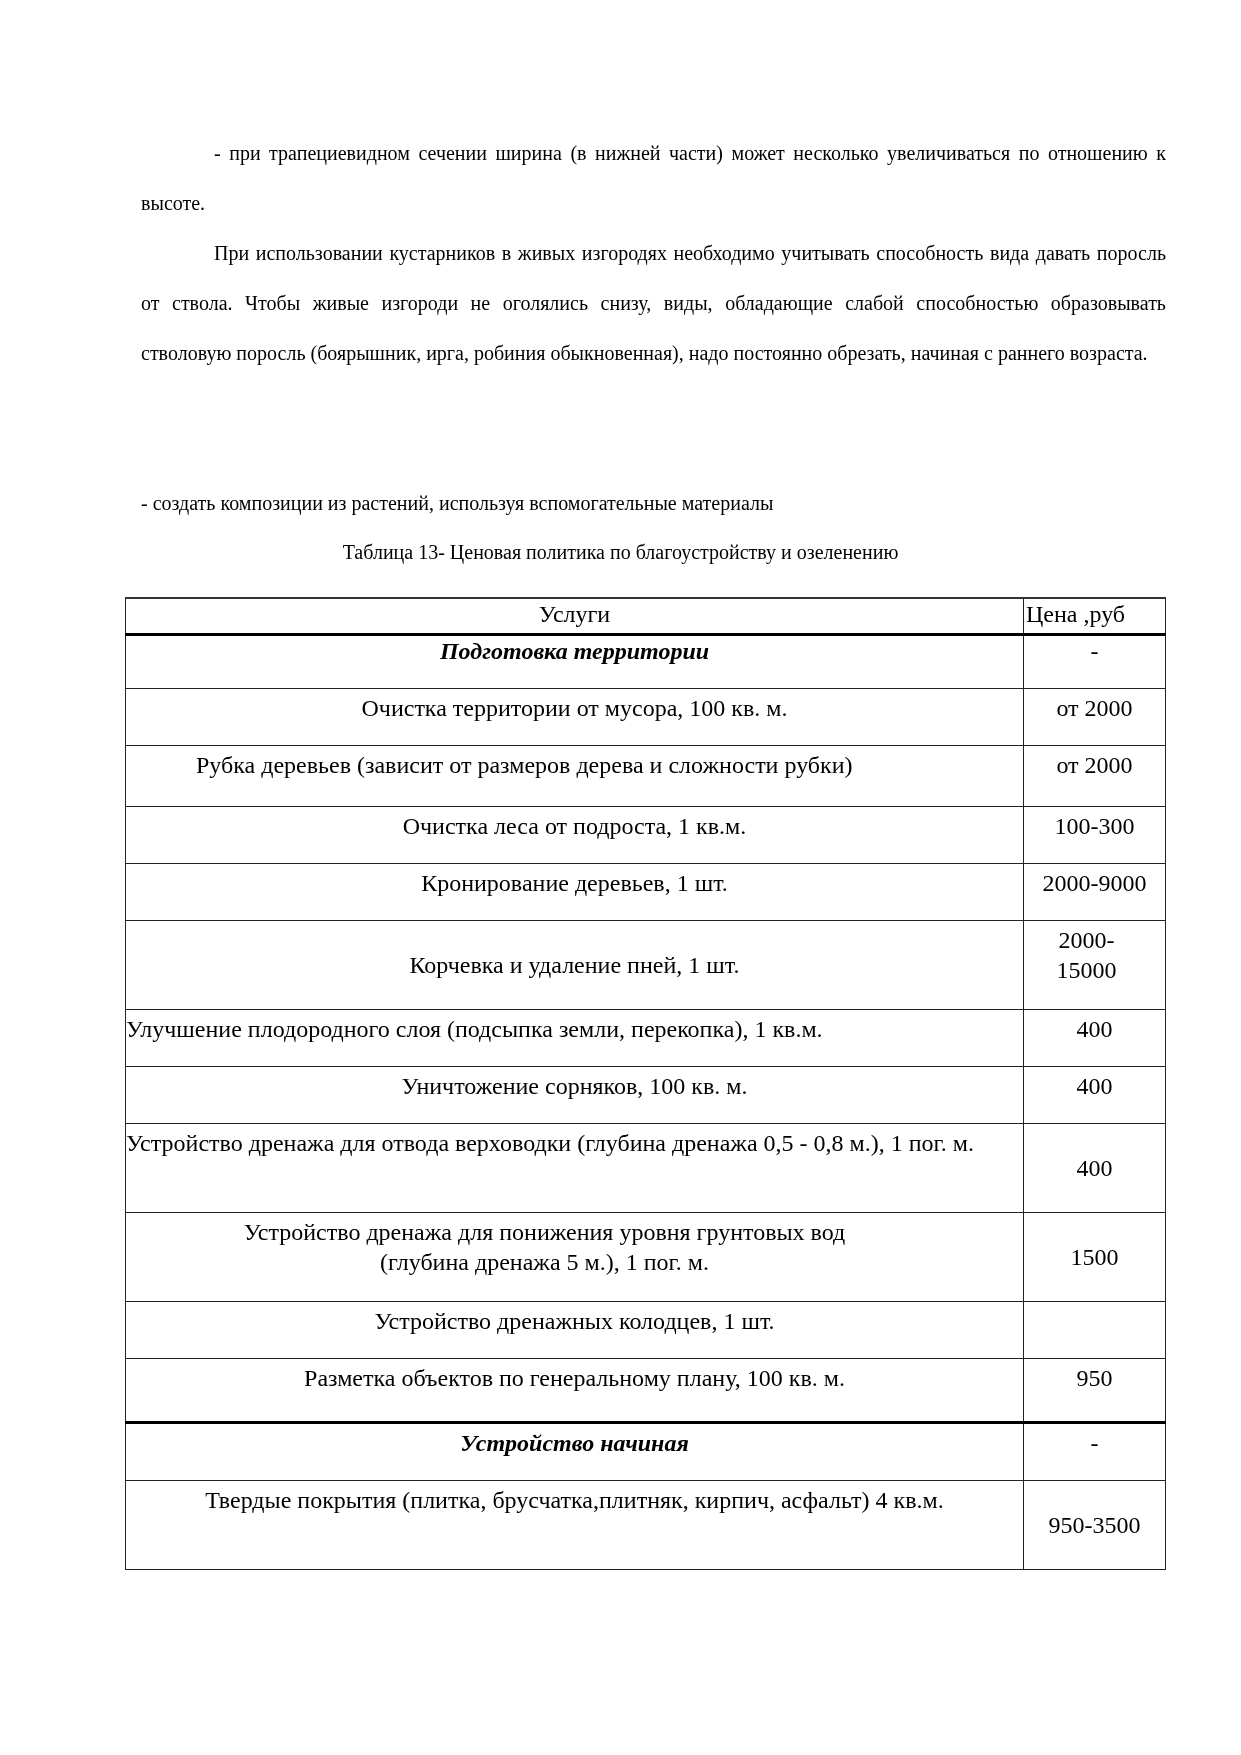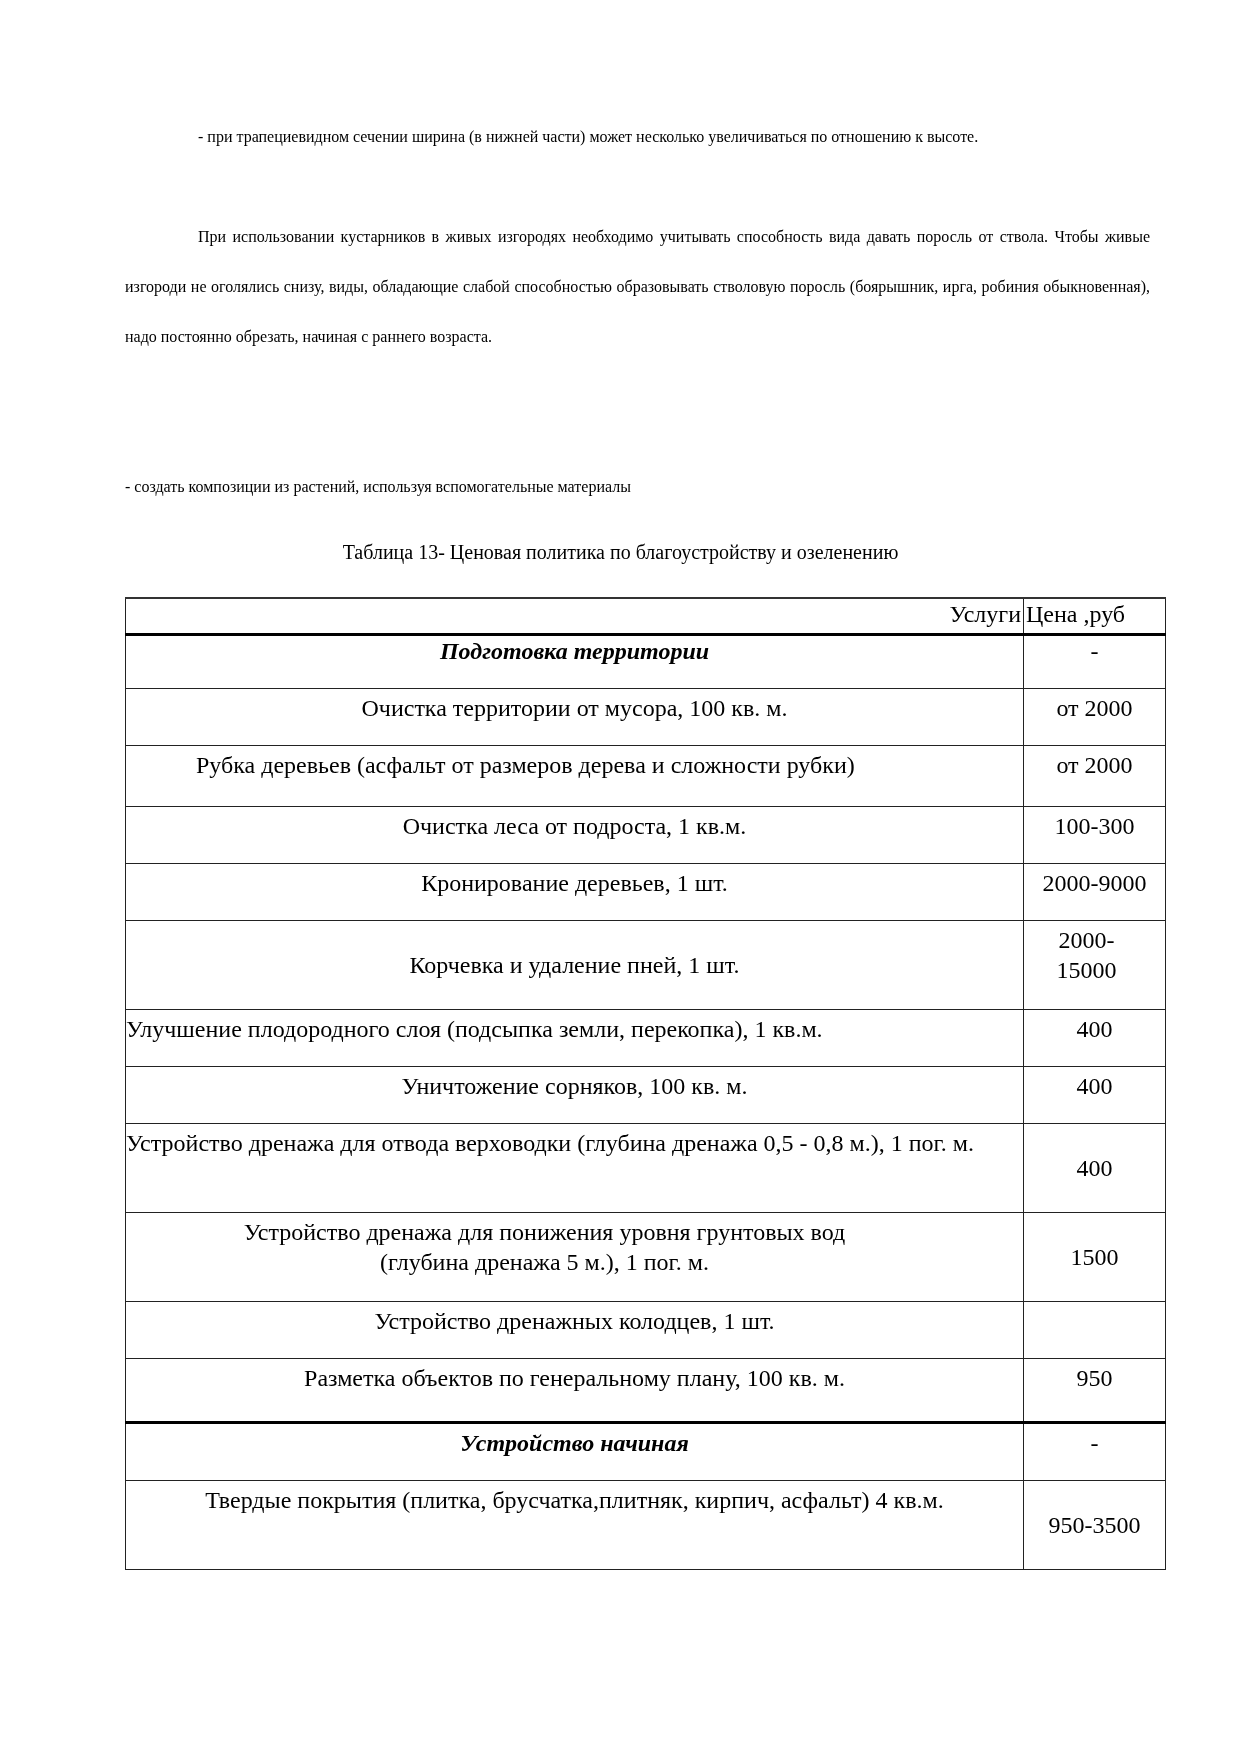--- a/index.html
+++ b/index.html
@@ -3,42 +3,42 @@
 <meta charset="utf-8">
 <style>
   html, body { margin: 0; padding: 0; background: #ffffff; }
   body {
     width: 1241px; height: 1755px; position: relative; overflow: hidden;
     font-family: "Liberation Serif", "DejaVu Serif", serif; color: #000;
   }
   .page { position: absolute; left: 0; top: 0; width: 1241px; height: 1755px; }
   .para {
     position: absolute; left: 125px; width: 1025px;
-    font-size: 16px; line-height: 50px; text-align: justify;
-    text-align-last: left; margin: 0;
+    font-size: 20px; line-height: 50px; text-align: justify;
+    text-align-last: left; margin: 16px;
   }
   .indent { text-indent: 73px; }
   #p1 { top: 112px; }
   #p2 { top: 212px; }
   #p3 { top: 462px; }
   .caption {
     position: absolute; left: 0; width: 1241px; top: 537px;
     text-align: center; font-size: 20px; line-height: 30px;
   }
   table.price {
     position: absolute; left: 125px; top: 597px; width: 1040px;
     border-collapse: collapse; table-layout: fixed;
     font-size: 24px; line-height: 30px;
   }
   table.price col.c1 { width: 898px; }
   table.price col.c2 { width: 142px; }
   table.price td, table.price th {
     border: 1.5px solid #222; padding: 0 2px; vertical-align: top; font-weight: normal;
   }
-  table.price tr.head th { height: 34px; border-bottom: 3px solid #000; border-top: 2px solid #333; text-align: right; }
+  table.price tr.head th { height: 34px; border-bottom: 3px solid #000; border-top: 2px solid #333; }
   table.price td.svc { text-align: center; }
   table.price td.svc.left { text-align: left; padding-left: 0; }
   table.price td.price { text-align: center; }
   table.price tr.section td { font-weight: bold; font-style: italic; height: 52px; }
   table.price tr.section td.price { font-weight: normal; font-style: normal; }
   table.price tr.section.second td { border-top: 3px solid #000; }
   table.price tr.row td { height: 52px; }
   table.price tr.tall td { height: 84px; }
   table.price tr.row2 td { height: 84px; }
   table.price td.vmid { vertical-align: middle; }
@@ -69,21 +69,21 @@
     <tbody>
       <tr class="section">
         <td class="svc">Подготовка территории</td>
         <td class="price">-</td>
       </tr>
       <tr class="row grey">
         <td class="svc pad-top">Очистка территории от мусора, 100 кв. м.</td>
         <td class="price pad-top">от 2000</td>
       </tr>
       <tr class="row" style="height:60px;">
-        <td class="svc pad-top" style="height:56px;padding-left:70px;text-align:left;">Рубка деревьев (асфальт от размеров дерева и сложности рубки)</td>
+        <td class="svc pad-top" style="height:56px;padding-left:70px;text-align:left;">Рубка деревьев (зависит от размеров дерева и сложности рубки)</td>
         <td class="price pad-top">от 2000</td>
       </tr>
       <tr class="row">
         <td class="svc pad-top">Очистка леса от подроста, 1 кв.м.</td>
         <td class="price pad-top">100-300</td>
       </tr>
       <tr class="row grey">
         <td class="svc pad-top">Кронирование деревьев, 1 шт.</td>
         <td class="price pad-top">2000-9000</td>
       </tr>

